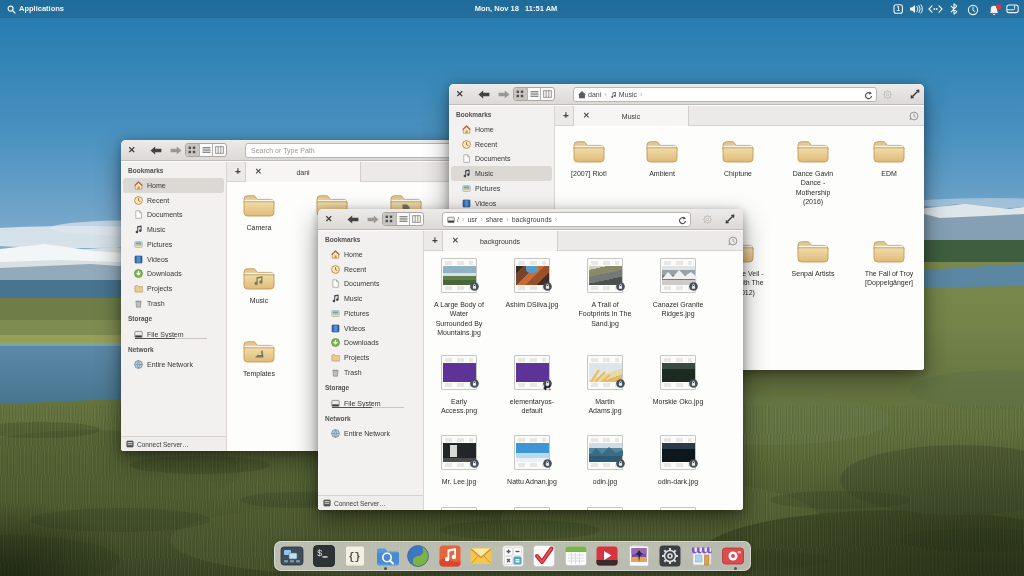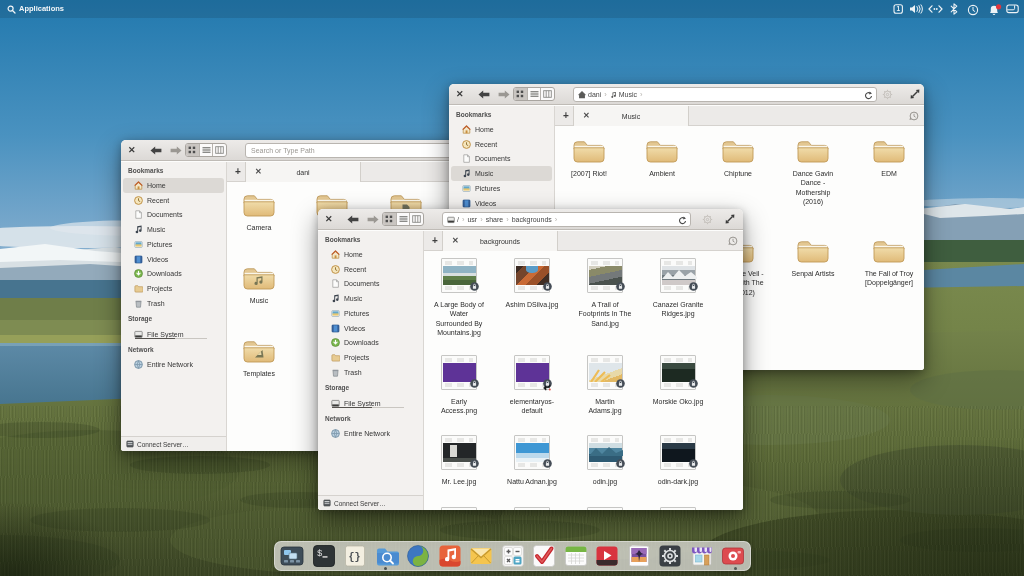--- a/index.html
+++ b/index.html
@@ -123,20 +123,21 @@
 <div class="abs" style="left:0;top:406px;width:1024px;height:170px;background:repeating-linear-gradient(92deg,rgba(20,28,10,.10) 0 1px,transparent 1px 3px),repeating-linear-gradient(88deg,rgba(235,240,200,.05) 0 1px,transparent 1px 4px)"></div>
 <div class="abs" style="left:0;top:500px;width:130px;height:76px;background:radial-gradient(ellipse at 10% 100%,rgba(15,22,8,.55),transparent 70%)"></div>
 <div class="abs" style="left:760px;top:440px;width:264px;height:136px;background:radial-gradient(ellipse at 90% 100%,rgba(15,22,8,.38),transparent 75%)"></div>
 
 <div class="abs" style="left:0;top:0;width:1024px;height:18px;background:rgba(12,32,48,.15)">
 <svg class="abs" style="left:7px;top:5px" width="9" height="9" viewBox="0 0 9 9">
       <circle cx="3.6" cy="3.6" r="2.5" fill="none" stroke="#f2f6f8" stroke-width="1.2"></circle>
       <path d="M5.5 5.5 L8 8" stroke="#f2f6f8" stroke-width="1.3" stroke-linecap="round"></path>
     </svg>
 <div class="abs" style="left:19px;top:4px;font-size:7.5px;font-weight:bold;color:#f4f7f9">Applications</div>
+<div class="abs" style="left:8px;right:0;top:4px;text-align:center;font-size:7.5px;font-weight:bold;color:#f6f9fa">Mon, Nov 18&nbsp;&nbsp;&nbsp;11:51 AM</div>
 
 <svg class="abs" style="left:893px;top:4px" width="11" height="10" viewBox="0 0 11 10">
       <rect x="1" y="0.8" width="8.4" height="8.4" rx="2" fill="none" stroke="#eef3f6" stroke-width="1.1"></rect>
       <text x="5.2" y="7.3" font-size="6.5" font-weight="bold" fill="#eef3f6" text-anchor="middle" font-family="Liberation Sans">1</text>
     </svg>
 <svg class="abs" style="left:909px;top:4px" width="14" height="10" viewBox="0 0 14 10">
       <path d="M1 3.5 h2 l3-2.6 v8.2 l-3-2.6 h-2 z" fill="#eef3f6"></path>
       <path d="M8 2.5 q2 2.5 0 5 M10 1.5 q2.6 3.5 0 7 M12 0.8 q3 4.2 0 8.4" stroke="#eef3f6" stroke-width="1" fill="none" stroke-linecap="round"></path>
     </svg>
 <svg class="abs" style="left:928px;top:5px" width="15" height="8" viewBox="0 0 15 8">

